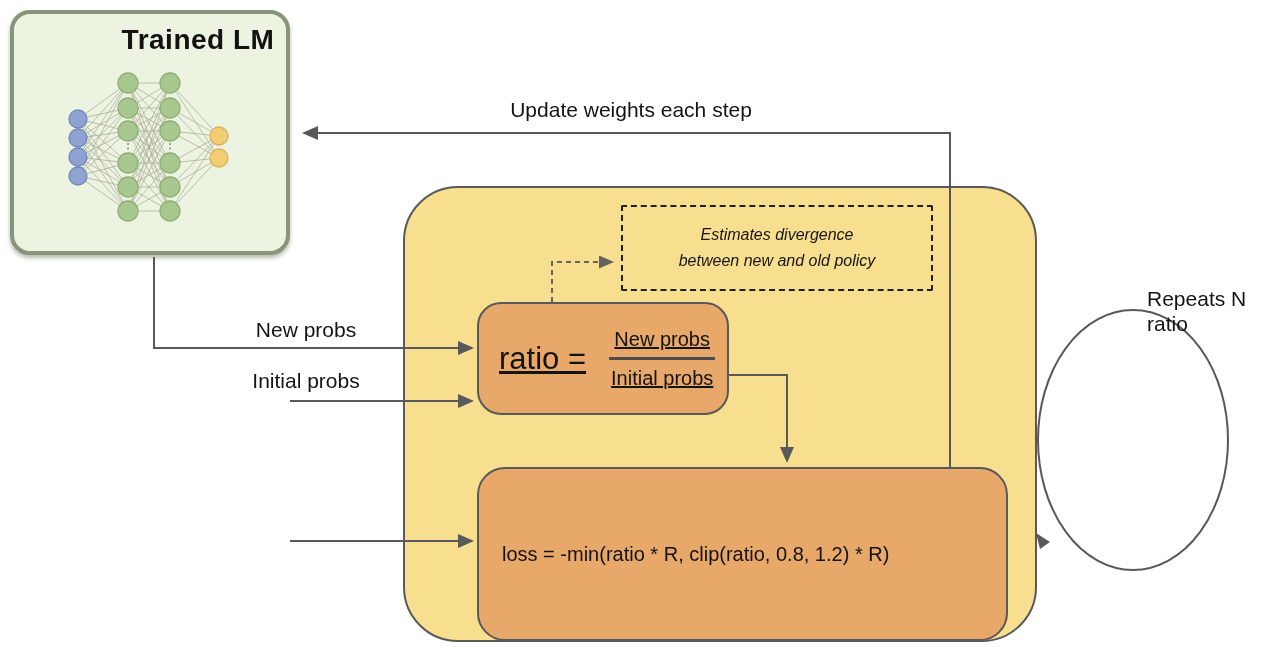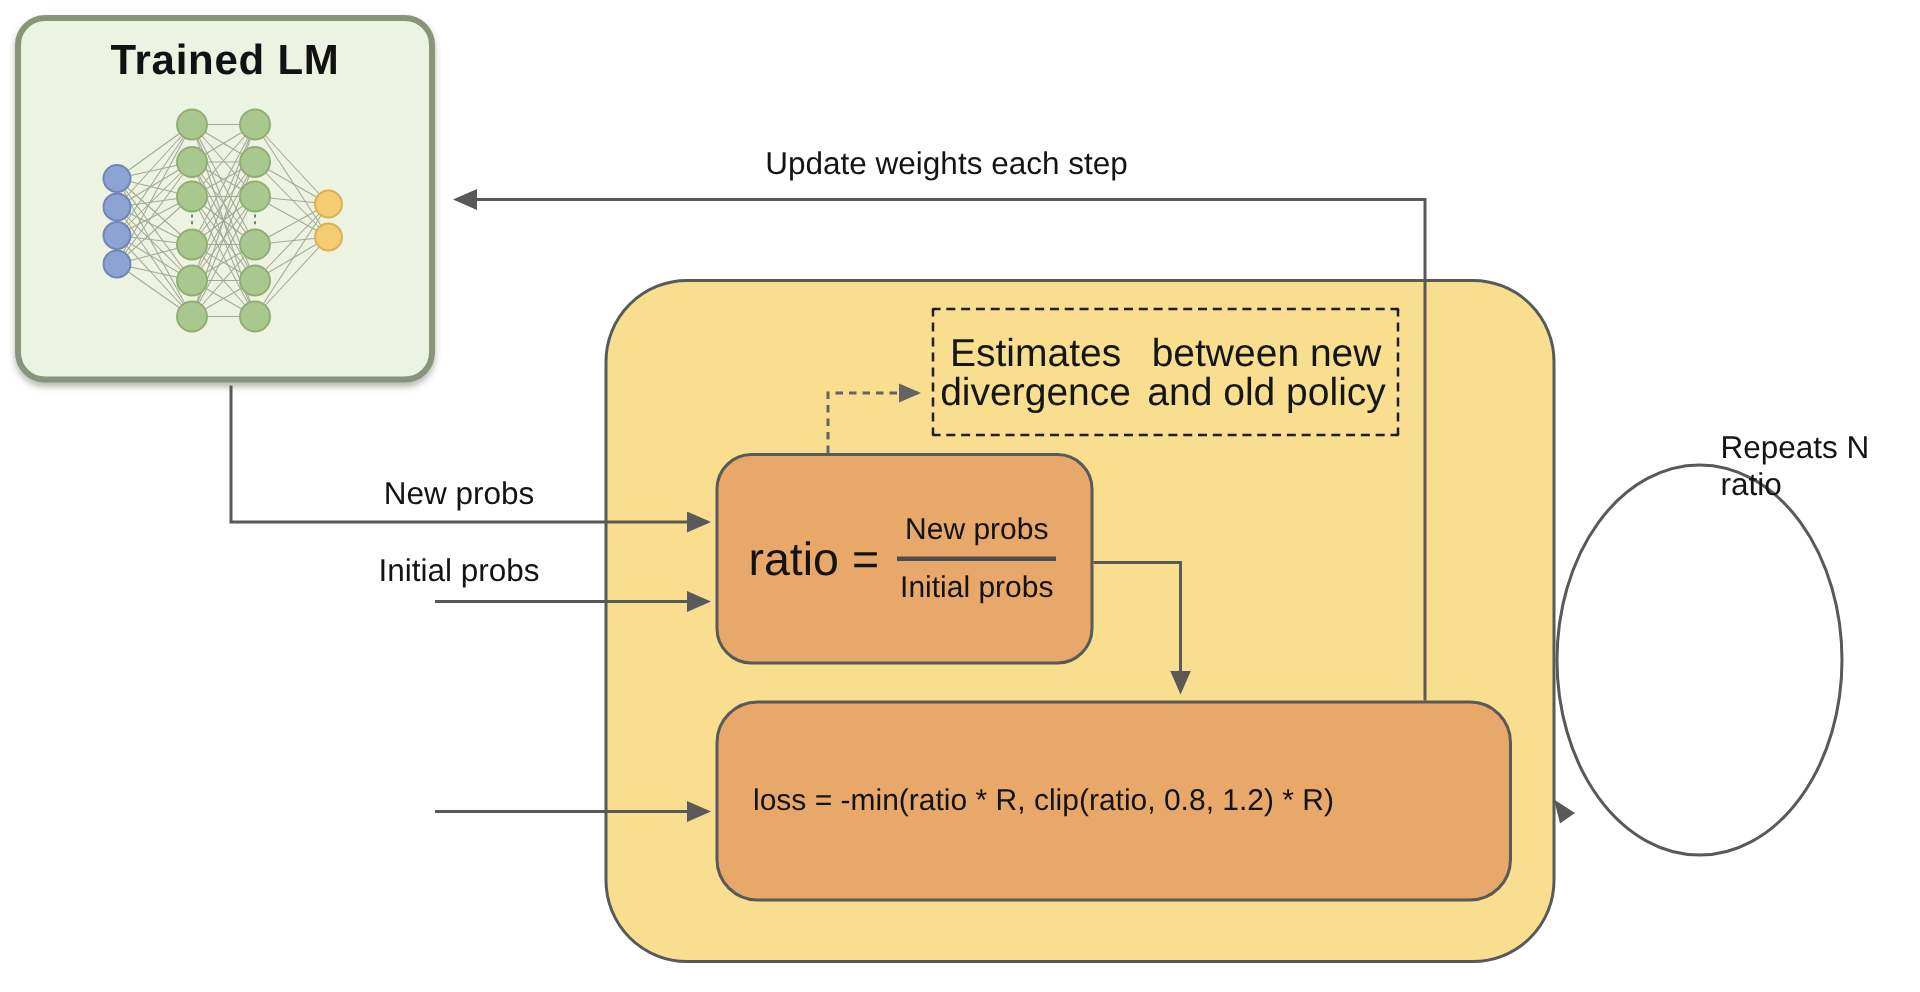--- a/index.html
+++ b/index.html
@@ -20,57 +20,57 @@
   
   .lm-box{
     left:10px;top:10px;width:280px;height:245px;box-sizing:border-box;
     background:var(--lm-fill);
     border:4px solid var(--lm-border);
     border-radius:20px;
     box-shadow:0 3px 4px rgba(95,105,80,.45);
   }
   .lm-title{
     left:10px;top:24px;width:280px;text-align:center;
-    font-size:28px;font-weight:bold;letter-spacing:.5px;color:#121212;
+    font-size:28px;font-weight:bold;letter-spacing:.5px;color:#121212;padding-left:48px;
   }
   .net-svg{left:10px;top:60px;width:280px;height:200px;}
 
   
   .loop-box{
     left:403px;top:186px;width:634px;height:456px;box-sizing:border-box;
     background:var(--container-fill);
     border:2px solid var(--container-border);
     border-radius:55px;
   }
 
   
   .note-box{
     left:621px;top:205px;width:312px;height:86px;box-sizing:border-box;
     border:2px dashed #1f1f1f;border-radius:2px;
-    display:flex;flex-direction:row;justify-content:center;align-items:center;
-    font-size:26px;line-height:26px;text-align:center;color:#161616;
+    display:flex;flex-direction:column;justify-content:center;align-items:center;
+    font-size:16px;line-height:26px;text-align:center;color:#161616;font-style:italic;
   }
 
   
   .ratio-box{
-    left:477px;top:302px;width:252px;height:141px;box-sizing:border-box;
+    left:477px;top:302px;width:252px;height:113px;box-sizing:border-box;
     background:var(--formula-fill);
     border:2px solid var(--formula-border);
     border-radius:24px;
-    display:flex;align-items:center;gap:12px;padding-left:20px;
+    display:flex;align-items:center;gap:23px;padding-left:20px;text-decoration:underline;
   }
   .ratio-lhs{font-size:31px;color:#131313;}
   .fraction{display:flex;flex-direction:column;align-items:center;font-size:20px;color:#131313;}
   .fraction .num{padding:0 2px 6px 2px;}
   .fraction .bar{width:100%;height:0;border-top:3px solid #4d4d4d;}
   .fraction .den{padding:7px 2px 0 2px;}
 
   
   .loss-box{
-    left:477px;top:467px;width:531px;height:134px;box-sizing:border-box;
+    left:477px;top:467px;width:531px;height:174px;box-sizing:border-box;
     background:var(--formula-fill);
     border:2px solid var(--formula-border);
     border-radius:28px;
     display:flex;align-items:center;padding-left:23px;
   }
   .loss-text{font-size:20px;color:#131313;}
 
   
   .lbl{transform:translate(-50%,-50%);white-space:nowrap;font-size:21px;color:#141414;text-align:left;}
   .lbl.wrap{white-space:normal;width:132px;line-height:25px;}

